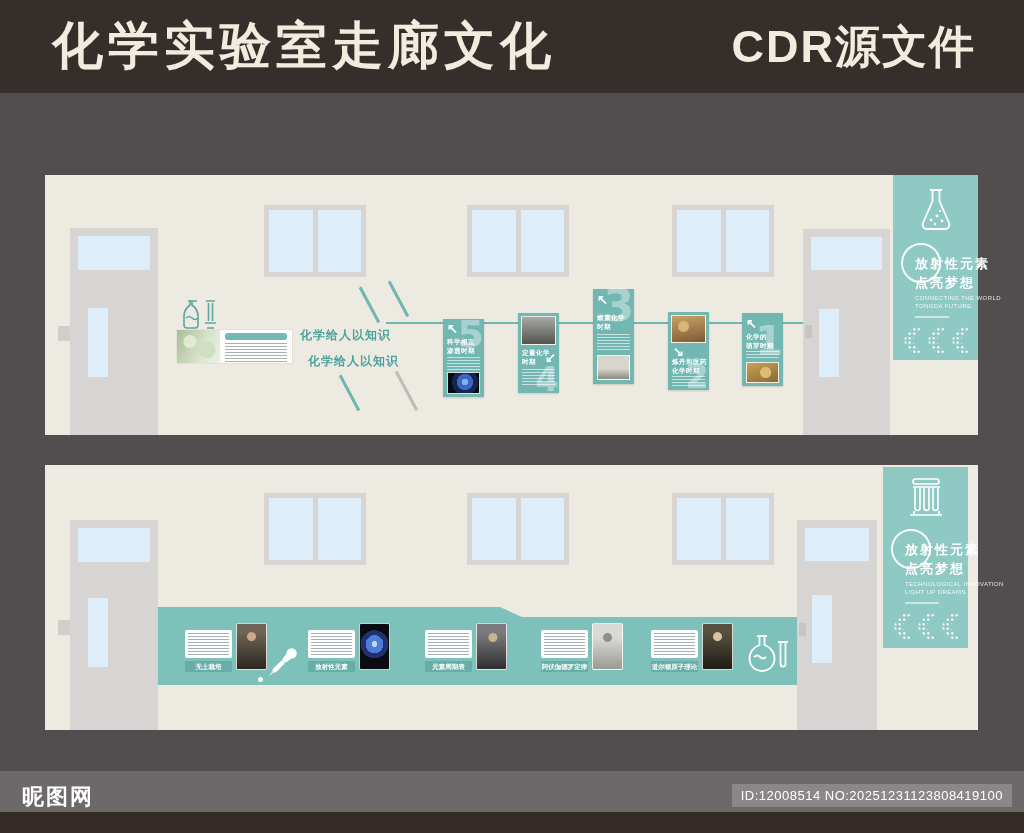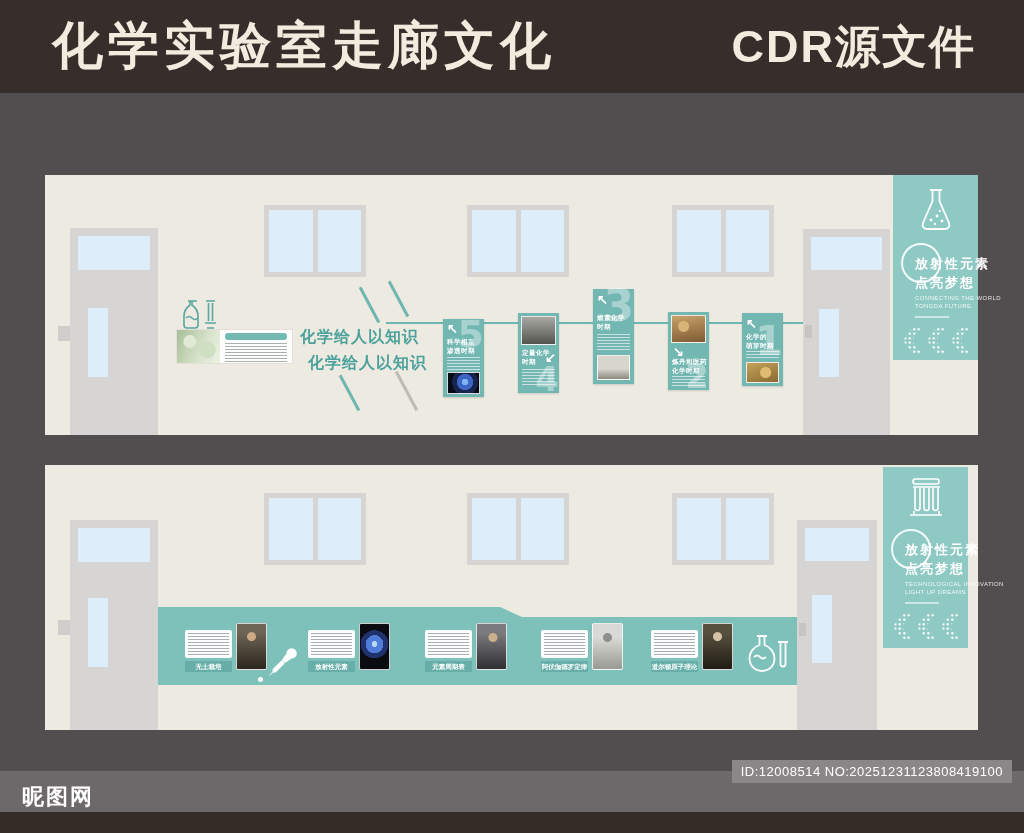--- a/index.html
+++ b/index.html
@@ -10,21 +10,21 @@
   
   .topbar{position:absolute;left:0;top:0;width:1024px;height:93px;background:#362e2b;
           display:flex;align-items:center;}
   .title{color:#f2ecdf;font-size:51px;font-weight:900;letter-spacing:5px;margin-left:52px;white-space:nowrap;}
   .subtitle{color:#f2ecdf;font-size:45px;font-weight:900;letter-spacing:2px;margin-left:auto;margin-right:48px;white-space:nowrap;}
   .footer-strip{position:absolute;left:0;top:771px;width:1024px;height:41px;background:#6d6869;}
   .bottom-bar{position:absolute;left:0;top:812px;width:1024px;height:21px;background:#352b27;}
   .nipic{position:absolute;left:22px;top:782px;color:#ffffff;display:flex;align-items:baseline;}
   .nipic .cn{font-size:22px;font-weight:900;letter-spacing:2px;}
   .nipic .url{font-size:20px;font-weight:700;letter-spacing:1px;}
-  .idbox{position:absolute;right:12px;top:760px;background:#8b8688;color:#ffffff;
+  .idbox{position:absolute;right:12px;top:784px;background:#8b8688;color:#ffffff;
          font-size:13px;padding:4px 9px;letter-spacing:.5px;}
 
   
   .wall{position:absolute;left:45px;width:933px;background:#edeae1;}
   #wall1{top:175px;height:260px;}
   #wall2{top:465px;height:265px;}
 
   .door{position:absolute;background:#d6d5d3;}
   .glass{position:absolute;background:#ddeefa;}
   .handle{position:absolute;left:-12px;width:12px;height:15px;background:#cfcecb;}
@@ -49,21 +49,21 @@
   
   .infocard{position:absolute;background:#fdfdfc;box-shadow:0 0 0 1px rgba(0,0,0,.04);display:flex;}
   .infocard .photo{width:45px;background:
       radial-gradient(circle at 30% 35%, #dfe9d4 0 6px, transparent 7px),
       radial-gradient(circle at 70% 60%, #cfe0c2 0 8px, transparent 9px),
       linear-gradient(115deg,#a8bd98,#d9e4cc 60%,#eef2e6);}
   .infocard .txt{flex:1;padding:3px 5px;}
   .badge{height:7px;width:62px;margin:0 auto 3px auto;background:#74b8b2;border-radius:3px;}
   .tlines-gray{height:20px;background:repeating-linear-gradient(#a9b0b4 0 1px,transparent 1px 3px);}
 
-  .slogan{position:absolute;font-size:16px;font-weight:900;letter-spacing:1px;color:#4ba29c;white-space:nowrap;}
+  .slogan{position:absolute;font-size:12px;font-weight:900;letter-spacing:1px;color:#4ba29c;white-space:nowrap;}
 
   .bar{position:absolute;background:#6fb5b0;}
   .bar-gray{position:absolute;background:#babcb5;}
   .tline{position:absolute;height:2px;background:#6fb5b0;}
 
   
   .panel{position:absolute;width:41px;background:#73b7b2;color:#fff;box-shadow:0 1px 2px rgba(0,0,0,.15);}
   .ghost{position:absolute;font-weight:900;color:rgba(255,255,255,.38);line-height:1;font-family:"DejaVu Sans",sans-serif;}
   .parrow{position:absolute;font-size:13px;font-weight:900;color:#fff;line-height:1;}
   .plabel{position:absolute;font-size:6.5px;font-weight:700;line-height:1.35;letter-spacing:.5px;white-space:nowrap;}

